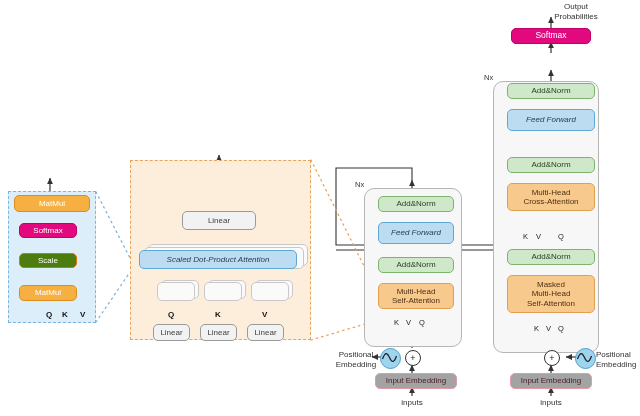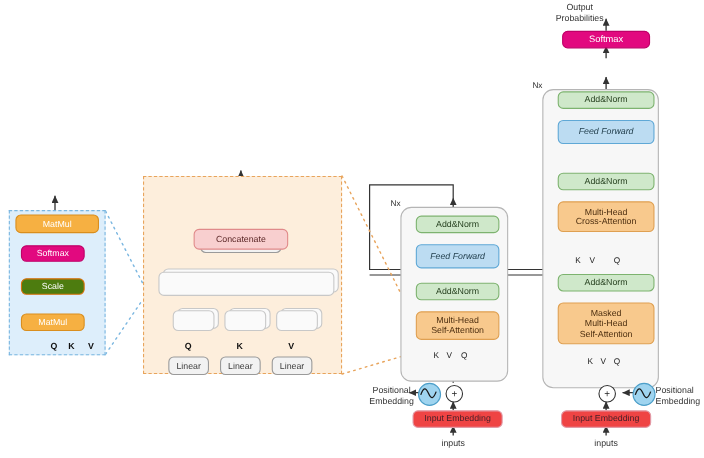--- a/index.html
+++ b/index.html
@@ -19,21 +19,21 @@
         font-size:8px;color:#333;line-height:1.15;background:#f2f2f2;
         box-sizing:border-box;}
   .node.big{font-size:8.5px;}
 
   .c-amber   {background:#f6b042;border-color:#d98e1e;color:#fff;}
   .c-orange  {background:#4d7c0f;border-color:#d8700a;color:#fff;}
   .c-magenta {background:#e2097f;border-color:#bf0068;color:#fff;}
   .c-grey    {background:#f2f2f2;border-color:#9a9a9a;color:#404040;margin-top:40px;}
   .c-blue    {background:#bcdcf2;border-color:#5fa8d6;color:#24414f;font-style:italic;}
   .c-red     {background:#f8cfcf;border-color:#e08a8a;color:#5a2626;}
-  .c-pink    {background:#ef4444;border-color:#e29aa6;color:#4a2028;}
+  .c-pink    {background:#a3a3a3;border-color:#e29aa6;color:#4a2028;}
   .c-green   {background:#cfe8ca;border-color:#7db36f;color:#26401f;}
   .c-peach   {background:#f8c98d;border-color:#dfa052;color:#4d2f10;}
 
   
   .lbl{position:absolute;font-size:8px;color:#333;text-align:center;
        line-height:1.25;white-space:nowrap;}
   .lbl.multi{white-space:normal;}
   .qkv{position:absolute;font-size:8px;font-weight:bold;color:#111;}
   .qkv-s{position:absolute;font-size:7.5px;color:#222;}
   .nx{position:absolute;font-size:7.5px;color:#333;}
@@ -169,24 +169,24 @@
   <div class="abs node c-amber" style="left:19px;top:285px;width:58px;height:16px;">MatMul</div>
 
   <div class="qkv" style="left:46px;top:310px;">Q</div>
   <div class="qkv" style="left:62px;top:310px;">K</div>
   <div class="qkv" style="left:80px;top:310px;">V</div>
 
   <div class="abs panel-orange" style="left:130px;top:160px;width:181px;height:180px;"></div>
 
   <div class="abs node c-grey" style="left:182px;top:171px;width:74px;height:19px;">Linear</div>
 
-  <div class="abs node c-red" style="left:176px;top:208px;width:86px;height:19px;">Concatenate</div>
 
   <div class="stack" style="left:148px;top:244px;width:158px;height:20px;"></div>
   <div class="stack" style="left:144px;top:247px;width:158px;height:20px;"></div>
+  <div class="abs node c-blue" style="left:139px;top:250px;width:158px;height:19px;">Scaled Dot-Product Attention</div>
 
   <div class="stack" style="left:161px;top:280px;width:36px;height:17px;"></div>
   <div class="stack" style="left:157px;top:282px;width:36px;height:17px;"></div>
   <div class="abs node c-grey" style="left:153px;top:284px;width:37px;height:17px;">Linear</div>
 
   <div class="stack" style="left:208px;top:280px;width:36px;height:17px;"></div>
   <div class="stack" style="left:204px;top:282px;width:36px;height:17px;"></div>
   <div class="abs node c-grey" style="left:200px;top:284px;width:37px;height:17px;">Linear</div>
 
   <div class="stack" style="left:255px;top:280px;width:36px;height:17px;"></div>
@@ -225,21 +225,21 @@
     <div>Positional</div>
     <div>Embedding</div>
   </div>
 
   <div class="plus" style="left:405px;top:350px;width:14px;height:14px;">+</div>
 
   <div class="abs node c-pink" style="left:375px;top:373px;width:82px;height:16px;">Input Embedding</div>
 
   <div class="lbl" style="left:396px;top:398px;width:32px;">inputs</div>
 
-  <div class="lbl multi" style="left:491px;top:2px;width:72px;">
+  <div class="lbl multi" style="left:540px;top:2px;width:72px;">
     <div>Output</div>
     <div>Probabilities</div>
   </div>
 
   <div class="abs node c-magenta big" style="left:511px;top:28px;width:80px;height:16px;">Softmax</div>
 
   <div class="abs node c-grey" style="left:511px;top:53px;width:80px;height:17px;">Linear</div>
 
   <div class="nx" style="left:484px;top:73px;">Nx</div>
 

